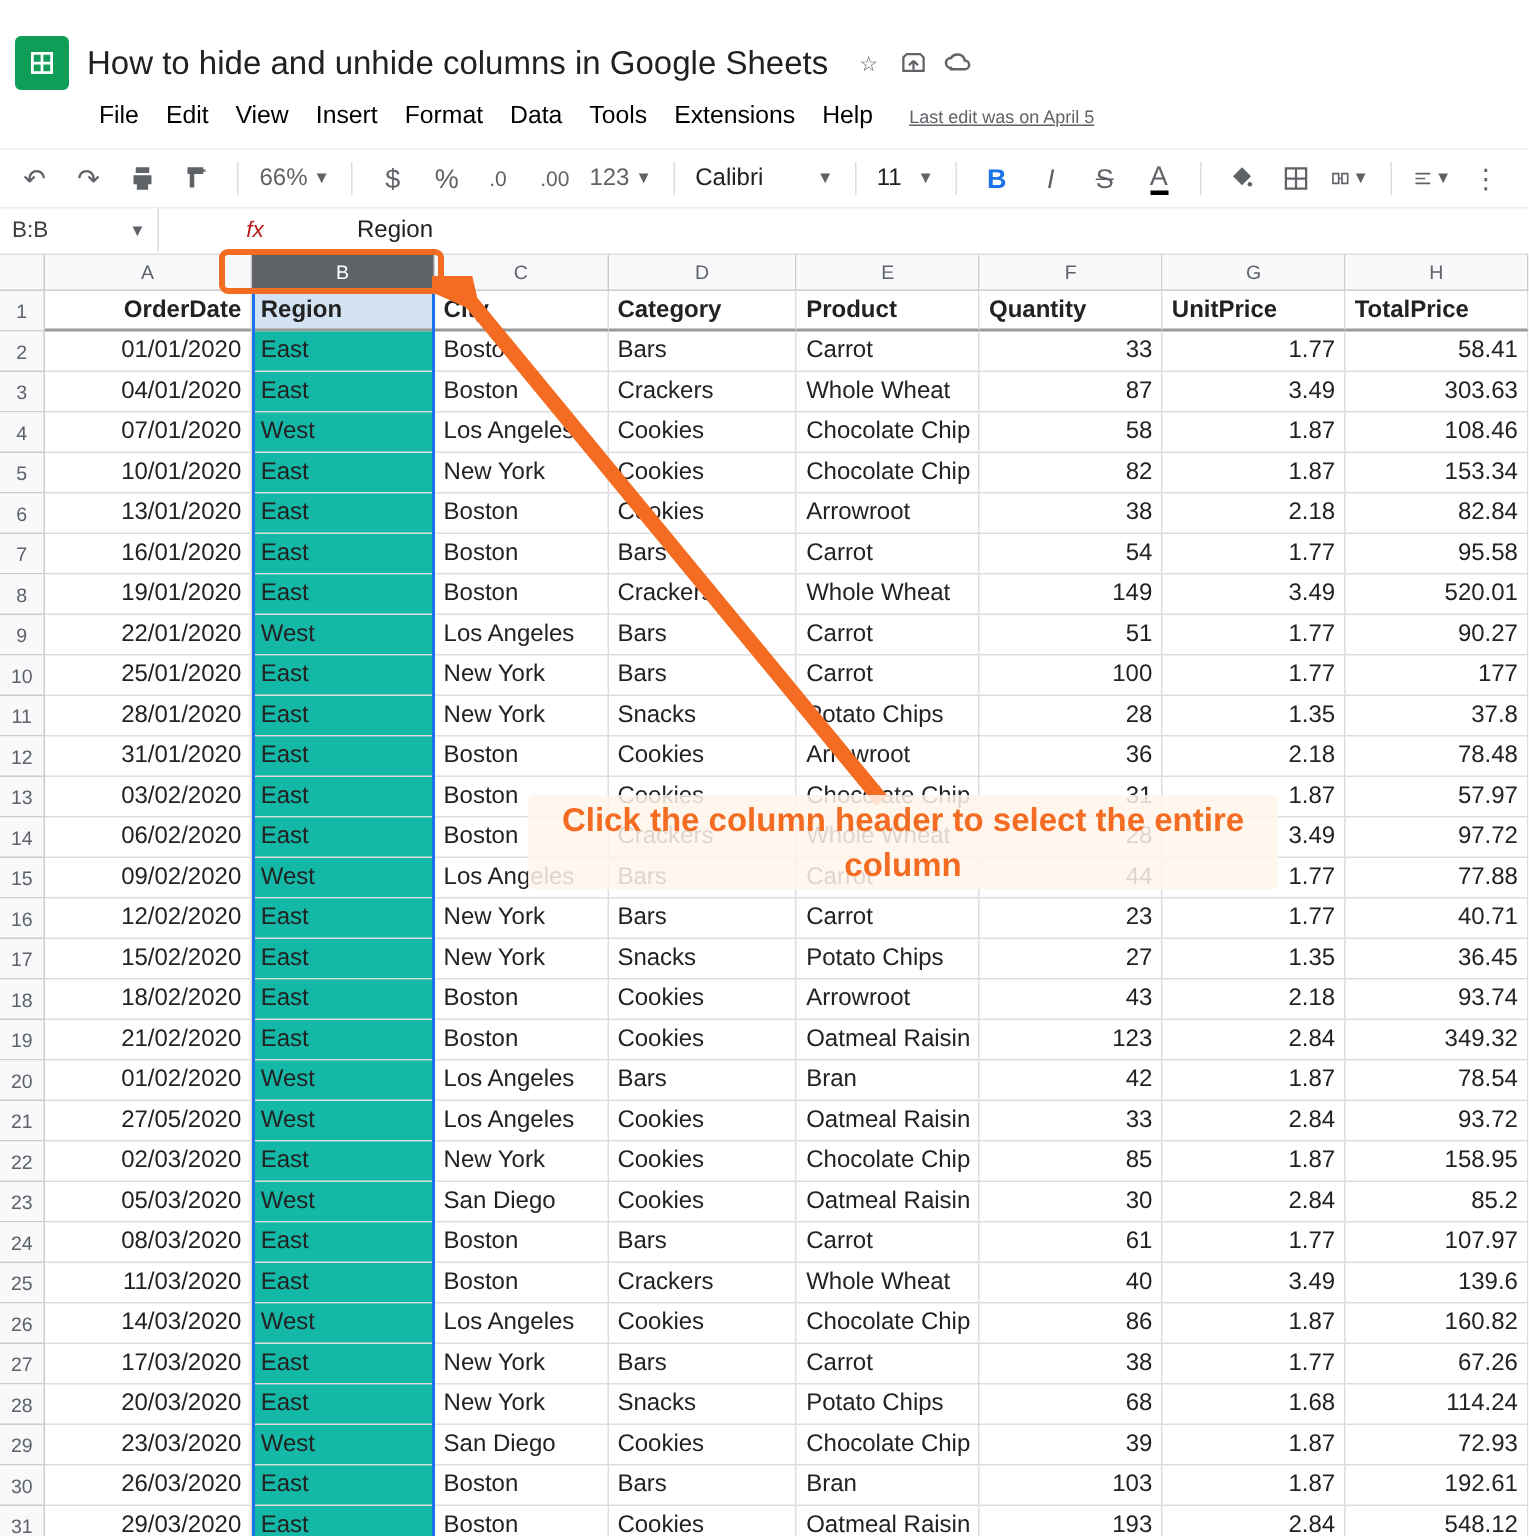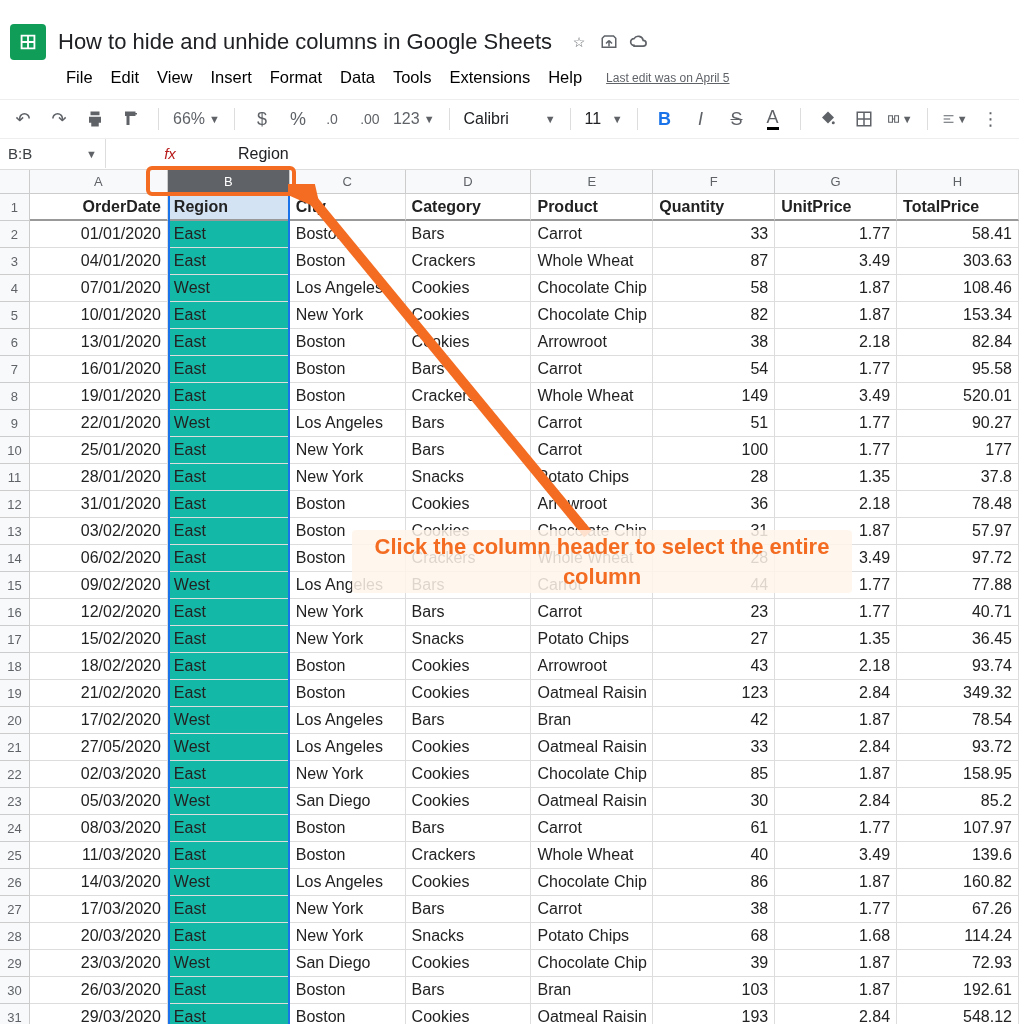--- a/index.html
+++ b/index.html
@@ -406,21 +406,21 @@
         <div class="cell cB">East</div>
         <div class="cell cC">Boston</div>
         <div class="cell cD">Cookies</div>
         <div class="cell cE">Oatmeal Raisin</div>
         <div class="cell cF num">123</div>
         <div class="cell cG num">2.84</div>
         <div class="cell cH num">349.32</div>
       </div>
       <div class="row">
         <div class="row-h">20</div>
-        <div class="cell cA">17/02/2020</div>
+        <div class="cell cA">01/02/2020</div>
         <div class="cell cB">West</div>
         <div class="cell cC">Los Angeles</div>
         <div class="cell cD">Bars</div>
         <div class="cell cE">Bran</div>
         <div class="cell cF num">42</div>
         <div class="cell cG num">1.87</div>
         <div class="cell cH num">78.54</div>
       </div>
       <div class="row">
         <div class="row-h">21</div>

